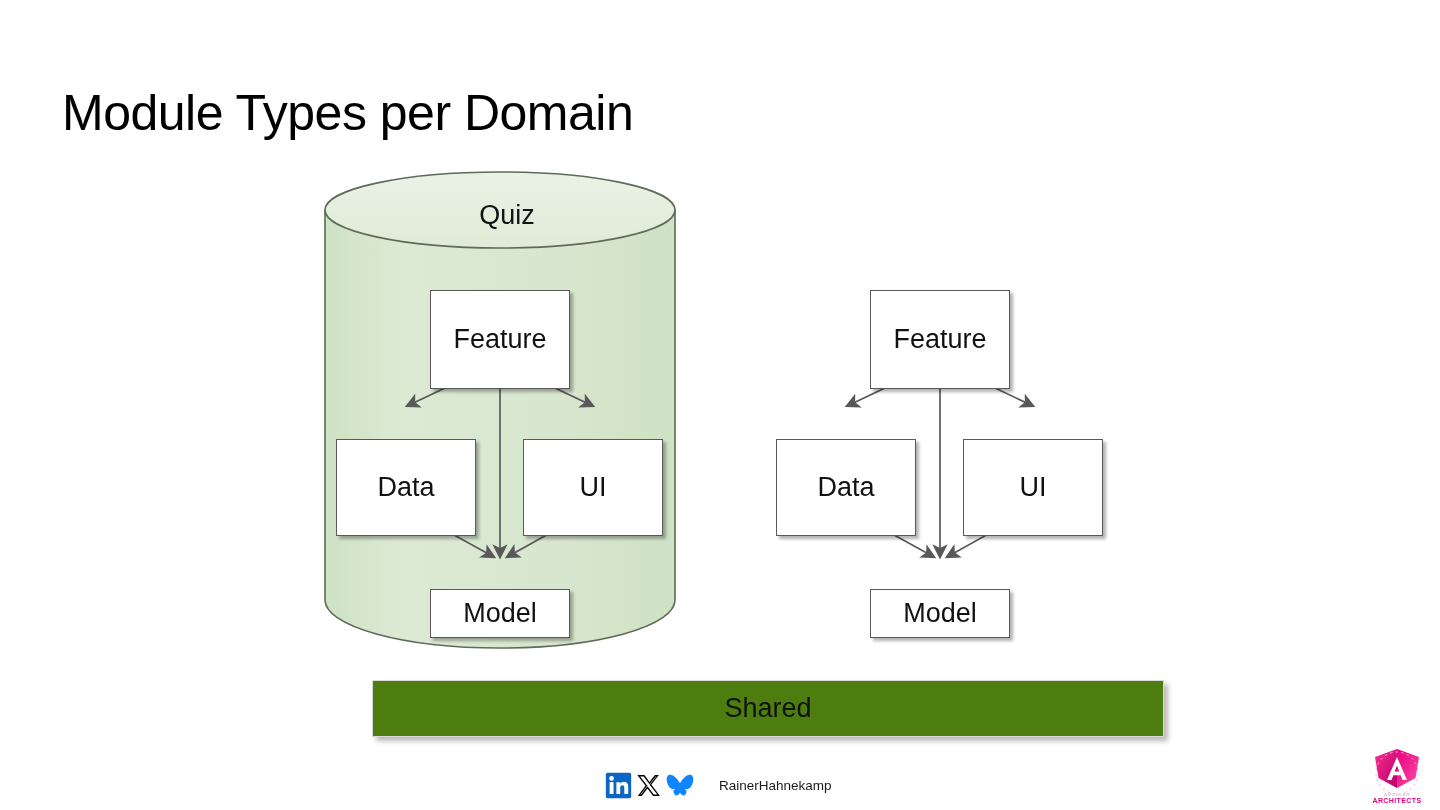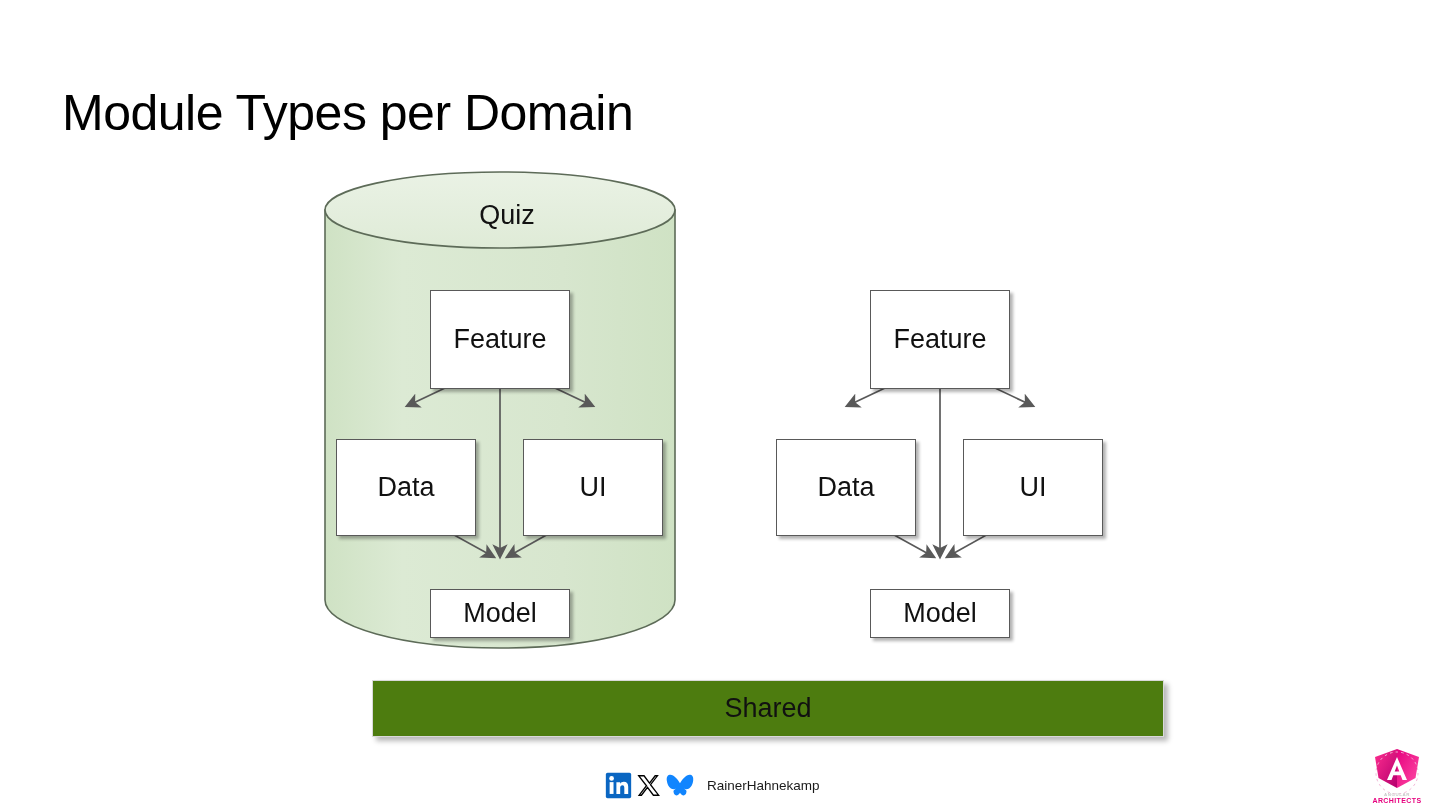--- a/index.html
+++ b/index.html
@@ -75,21 +75,21 @@
   .footer{
     position:absolute;
     left:605px; top:772px;
     display:flex;
     align-items:center;
     gap:3px;
   }
   .footer .handle{
     font-size:13.5px;
     color:#1a1a1a;
-    margin-left:9px;
+    margin-left:21px;
     white-space:nowrap;
   }
   .ico{display:block;}
 
   
   .logo{
     position:absolute;
     left:1366px; top:746px;
     width:62px; height:60px;
   }

